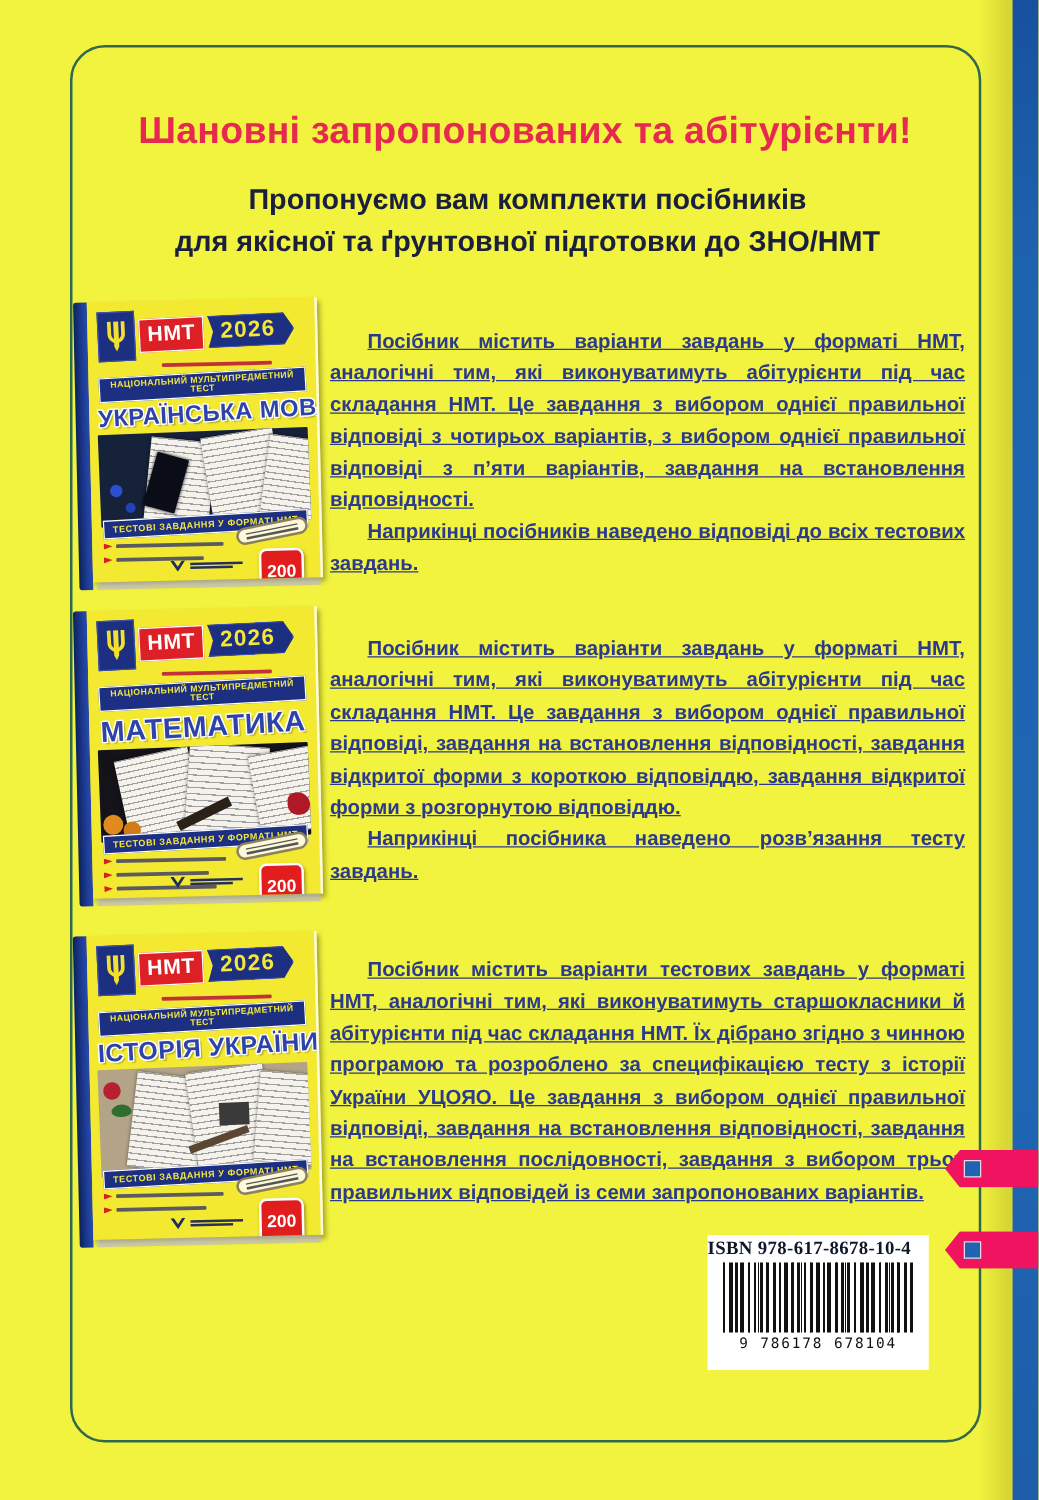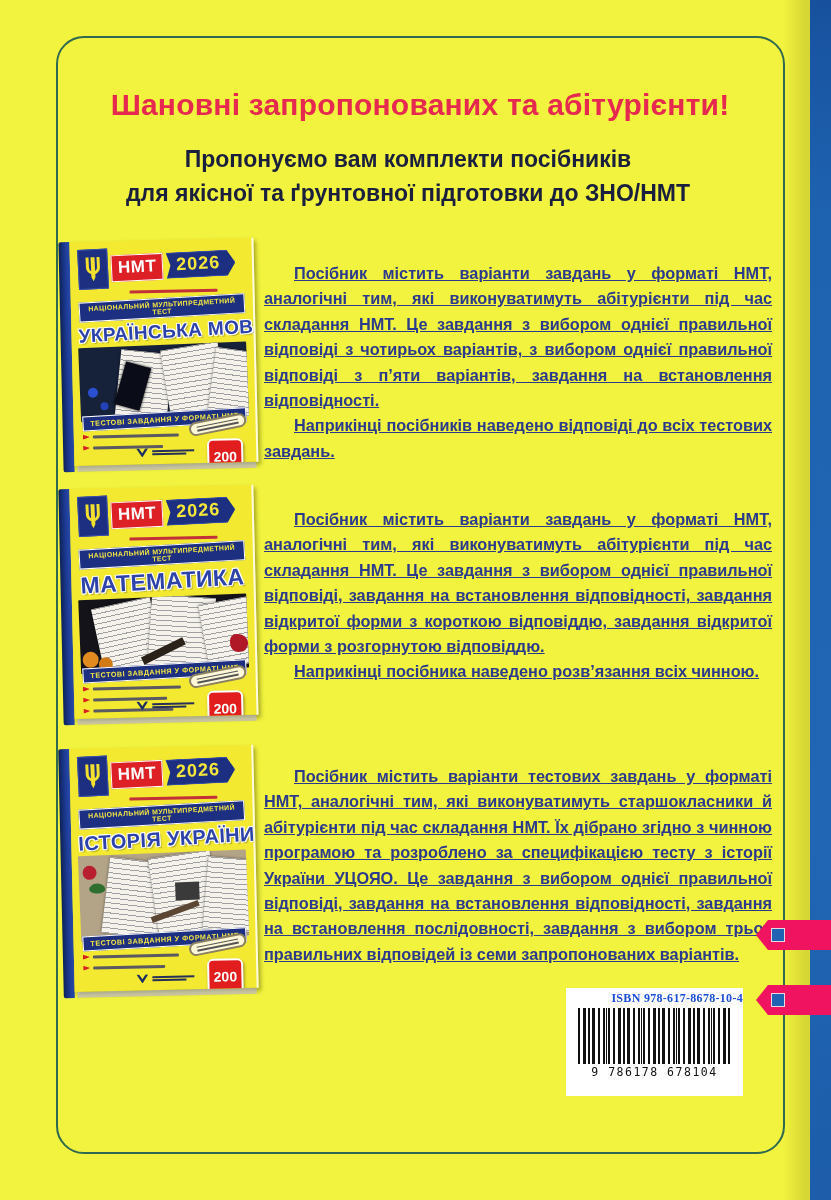--- a/index.html
+++ b/index.html
@@ -14,21 +14,21 @@
   .edge-shade { position:absolute; top:0; left:783px; width:27px; height:1200px;
     background:linear-gradient(90deg, rgba(150,140,30,0) 0%, rgba(120,110,20,.22) 85%); }
 
   
   .frame { position:absolute; left:56px; top:36px; width:729px; height:1118px;
     border:2px solid #2e6950; border-radius:28px; }
 
   
   .heading { position:absolute; left:57px; top:88px; width:726px; text-align:center;
     font-size:30px; font-weight:bold; color:#e62a4f; letter-spacing:.2px; }
-  .subtitle { position:absolute; left:45px; top:142px; width:726px; text-align:center;
+  .subtitle { position:absolute; left:59px; top:142px; width:726px; text-align:center;
     font-size:23px; line-height:34px; font-weight:bold; color:#1a1f3d; }
 
   
   .desc { position:absolute; left:264px; width:508px; color:#2c3a8c; }
   .desc p { text-align:justify; text-indent:30px;
     font-size:16.3px; line-height:25.4px; font-weight:700;text-decoration:underline; }
   #desc-0 { top:261px; } #desc-1 { top:507px; } #desc-2 { top:764px; }
 
   
   .book { position:absolute; left:61px; width:195px; transform:rotate(-1.3deg); }
@@ -85,22 +85,22 @@
     color:#fff; font-weight:bold; font-size:14px; text-align:center; padding-top:8px; }
   .score-badge::after { content:""; display:block; margin:5px auto 0; width:22px; height:3px; background:#fff; opacity:.9; }
 
   .publisher { position:absolute; left:0; right:0; bottom:7px; display:flex; align-items:center; justify-content:center; gap:4px; }
   .pub-mark { width:12px; height:9px; background:#1c2f60; clip-path:polygon(0 0,50% 100%,100% 0,78% 0,50% 55%,22% 0); }
   .pub-lines i { display:block; height:2px; background:#26305a; margin:1.5px 0; }
   .pub-lines i:first-child { width:42px; } .pub-lines i:last-child { width:34px; }
 
   
   .isbn-box { position:absolute; left:566px; top:988px; width:177px; height:108px; background:#fff; padding-top:3px; }
-  .isbn-label { font-family:"Liberation Serif", serif; font-size:12px; font-weight:bold;
-    color:#1d4ed8; text-align:right; letter-spacing:.3px; }
+  .isbn-label { font-family:"Liberation Serif", serif; font-size:15px; font-weight:bold;
+    color:#0f172a; text-align:left; letter-spacing:.3px; }
   .barcode { height:56px; margin:2px 12px 0 12px; background-color:#fff;
     background-image:repeating-linear-gradient(90deg,#111 0 1px,transparent 1px 7px),
                      repeating-linear-gradient(90deg,#111 0 2px,transparent 2px 5px); }
   .isbn-digits { font-family:"DejaVu Sans Mono", monospace; font-size:11.5px; color:#111;
     text-align:center; letter-spacing:1.5px; margin-top:1px; }
 
   
   .bookmark { position:absolute; left:756px; width:75px; height:30px; background:#f0135f; z-index:6;
     clip-path:polygon(0 50%, 16% 0, 100% 0, 100% 100%, 16% 100%); }
   #bookmark-0 { top:920px; } #bookmark-1 { top:985px; }
@@ -289,21 +289,21 @@
       </div>
     </div>
   </div>
 
   <div class="desc" id="desc-0">
     <p>Посібник містить варіанти завдань у форматі НМТ, аналогічні тим, які виконуватимуть абітурієнти під час складання НМТ. Це завдання з вибором однієї правильної відповіді з чотирьох варіантів, з вибором однієї правильної відповіді з п’яти варіантів, завдання на встановлення відповідності.</p>
     <p>Наприкінці посібників наведено відповіді до всіх тестових завдань.</p>
   </div>
   <div class="desc" id="desc-1">
     <p>Посібник містить варіанти завдань у форматі НМТ, аналогічні тим, які виконуватимуть абітурієнти під час складання НМТ. Це завдання з вибором однієї правильної відповіді, завдання на встановлення відповідності, завдання відкритої форми з короткою відповіддю, завдання відкритої форми з розгорнутою відповіддю.</p>
-    <p>Наприкінці посібника наведено розв’язання всіх чинною.</p>
+    <p>Наприкінці посібника наведено розв’язання тесту завдань.</p>
   </div>
   <div class="desc" id="desc-2">
     <p>Посібник містить варіанти тестових завдань у форматі НМТ, аналогічні тим, які виконуватимуть старшокласники й абітурієнти під час складання НМТ. Їх дібрано згідно з чинною програмою та розроблено за специфікацією тесту з історії України УЦОЯО. Це завдання з вибором однієї правильної відповіді, завдання на встановлення відповідності, завдання на встановлення послідовності, завдання з вибором трьох правильних відповідей із семи запропонованих варіантів.</p>
   </div>
 
   <div class="isbn-box">
     <div class="isbn-label">ISBN 978-617-8678-10-4</div>
     <div class="barcode"></div>
     <div class="isbn-digits">9 786178 678104</div>
   </div>

